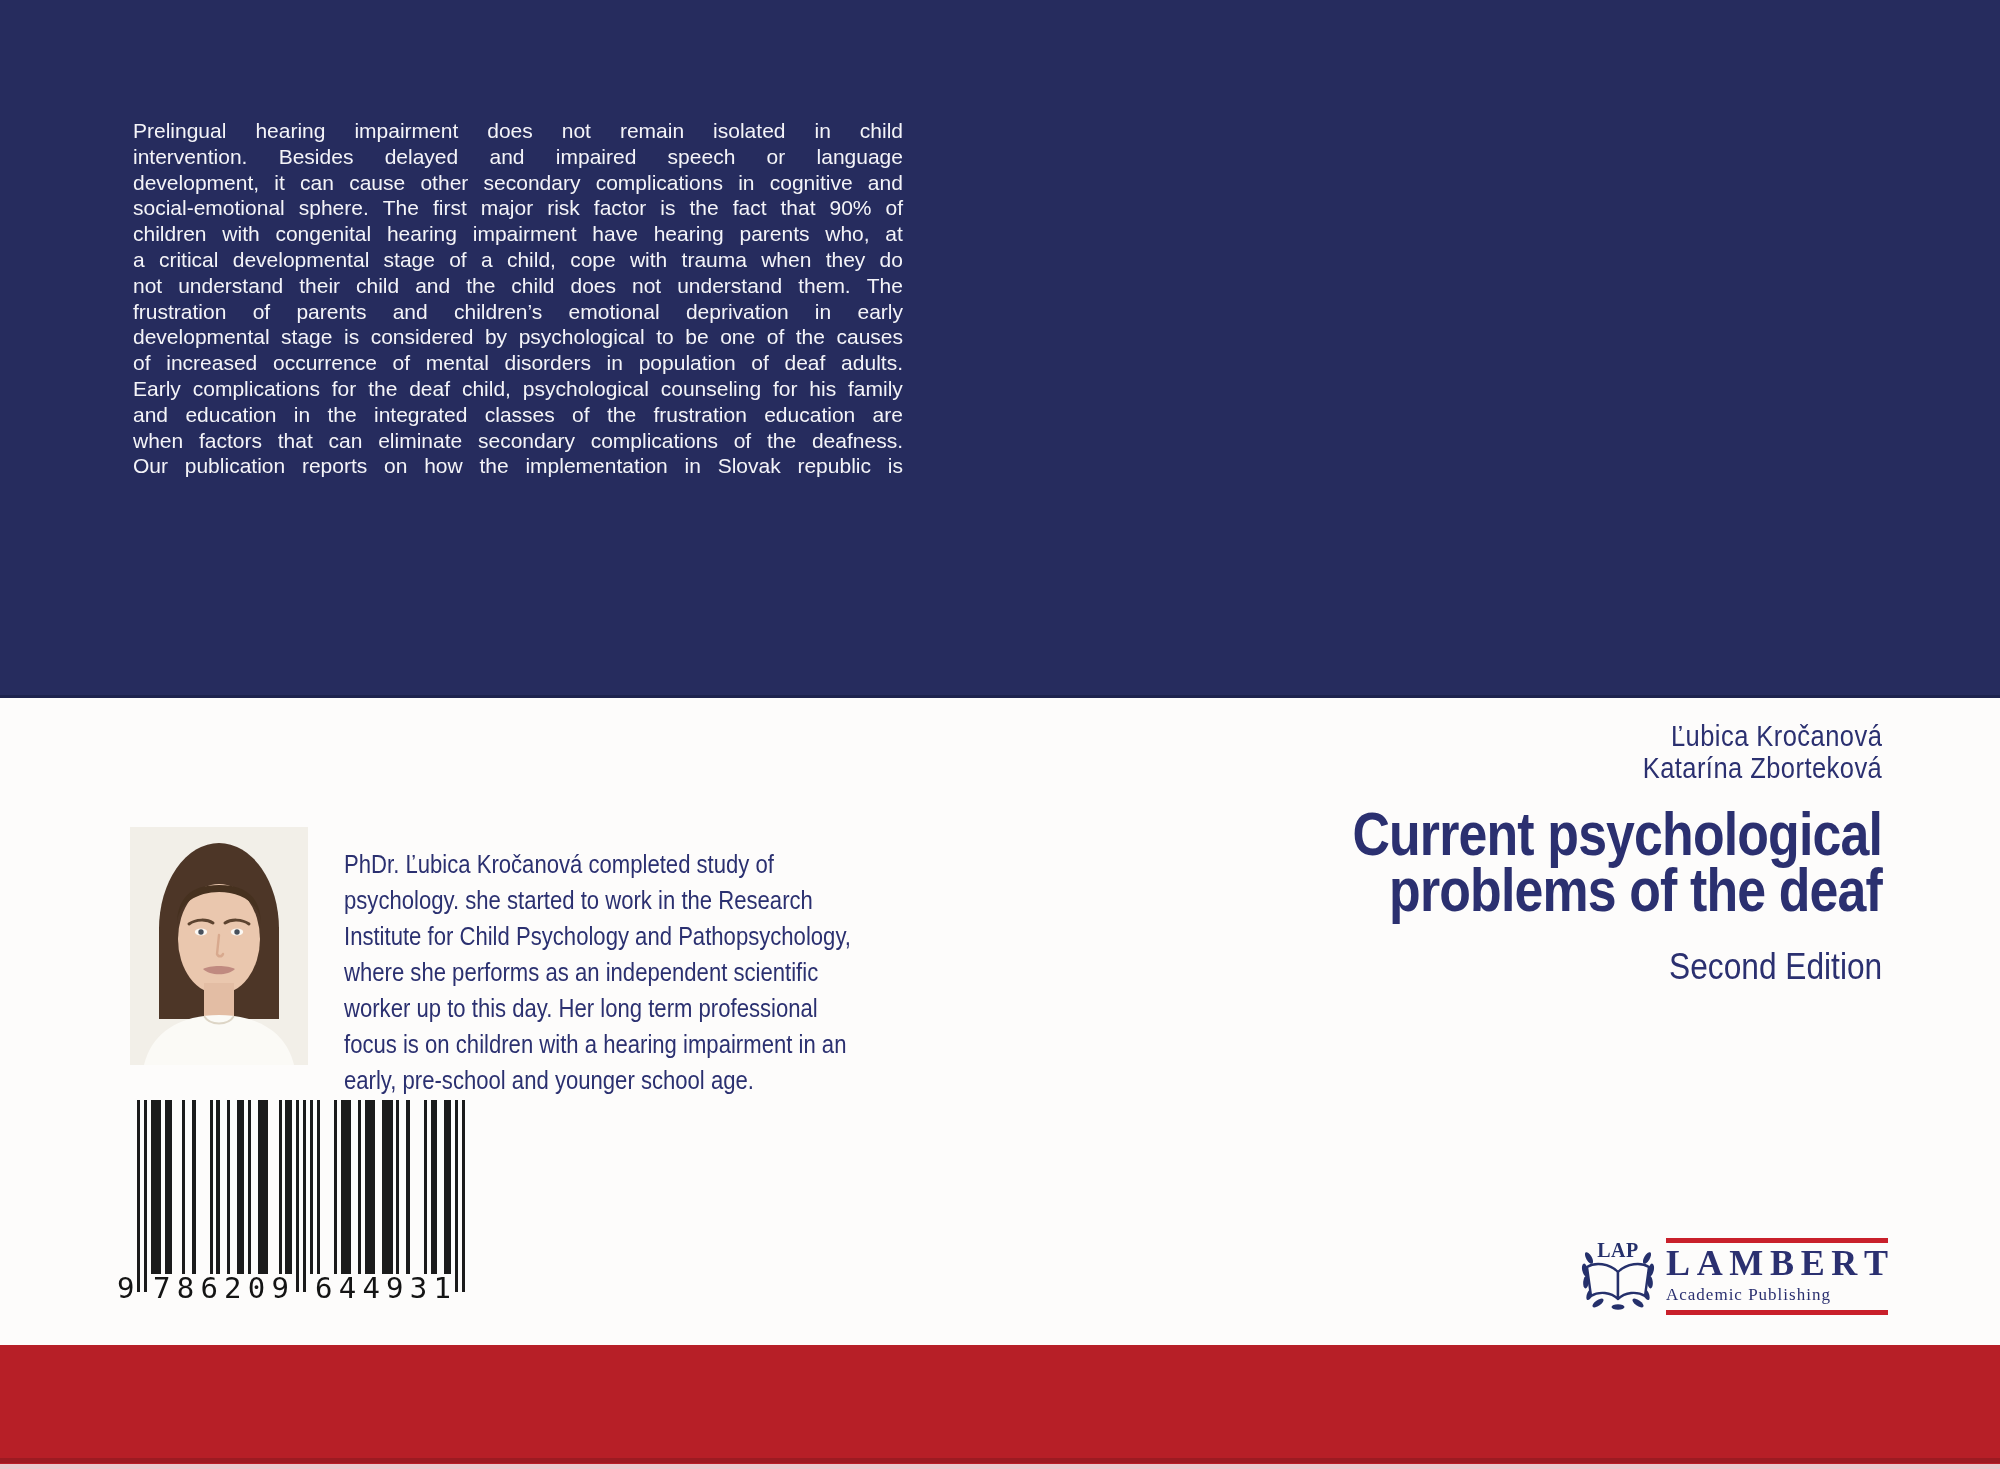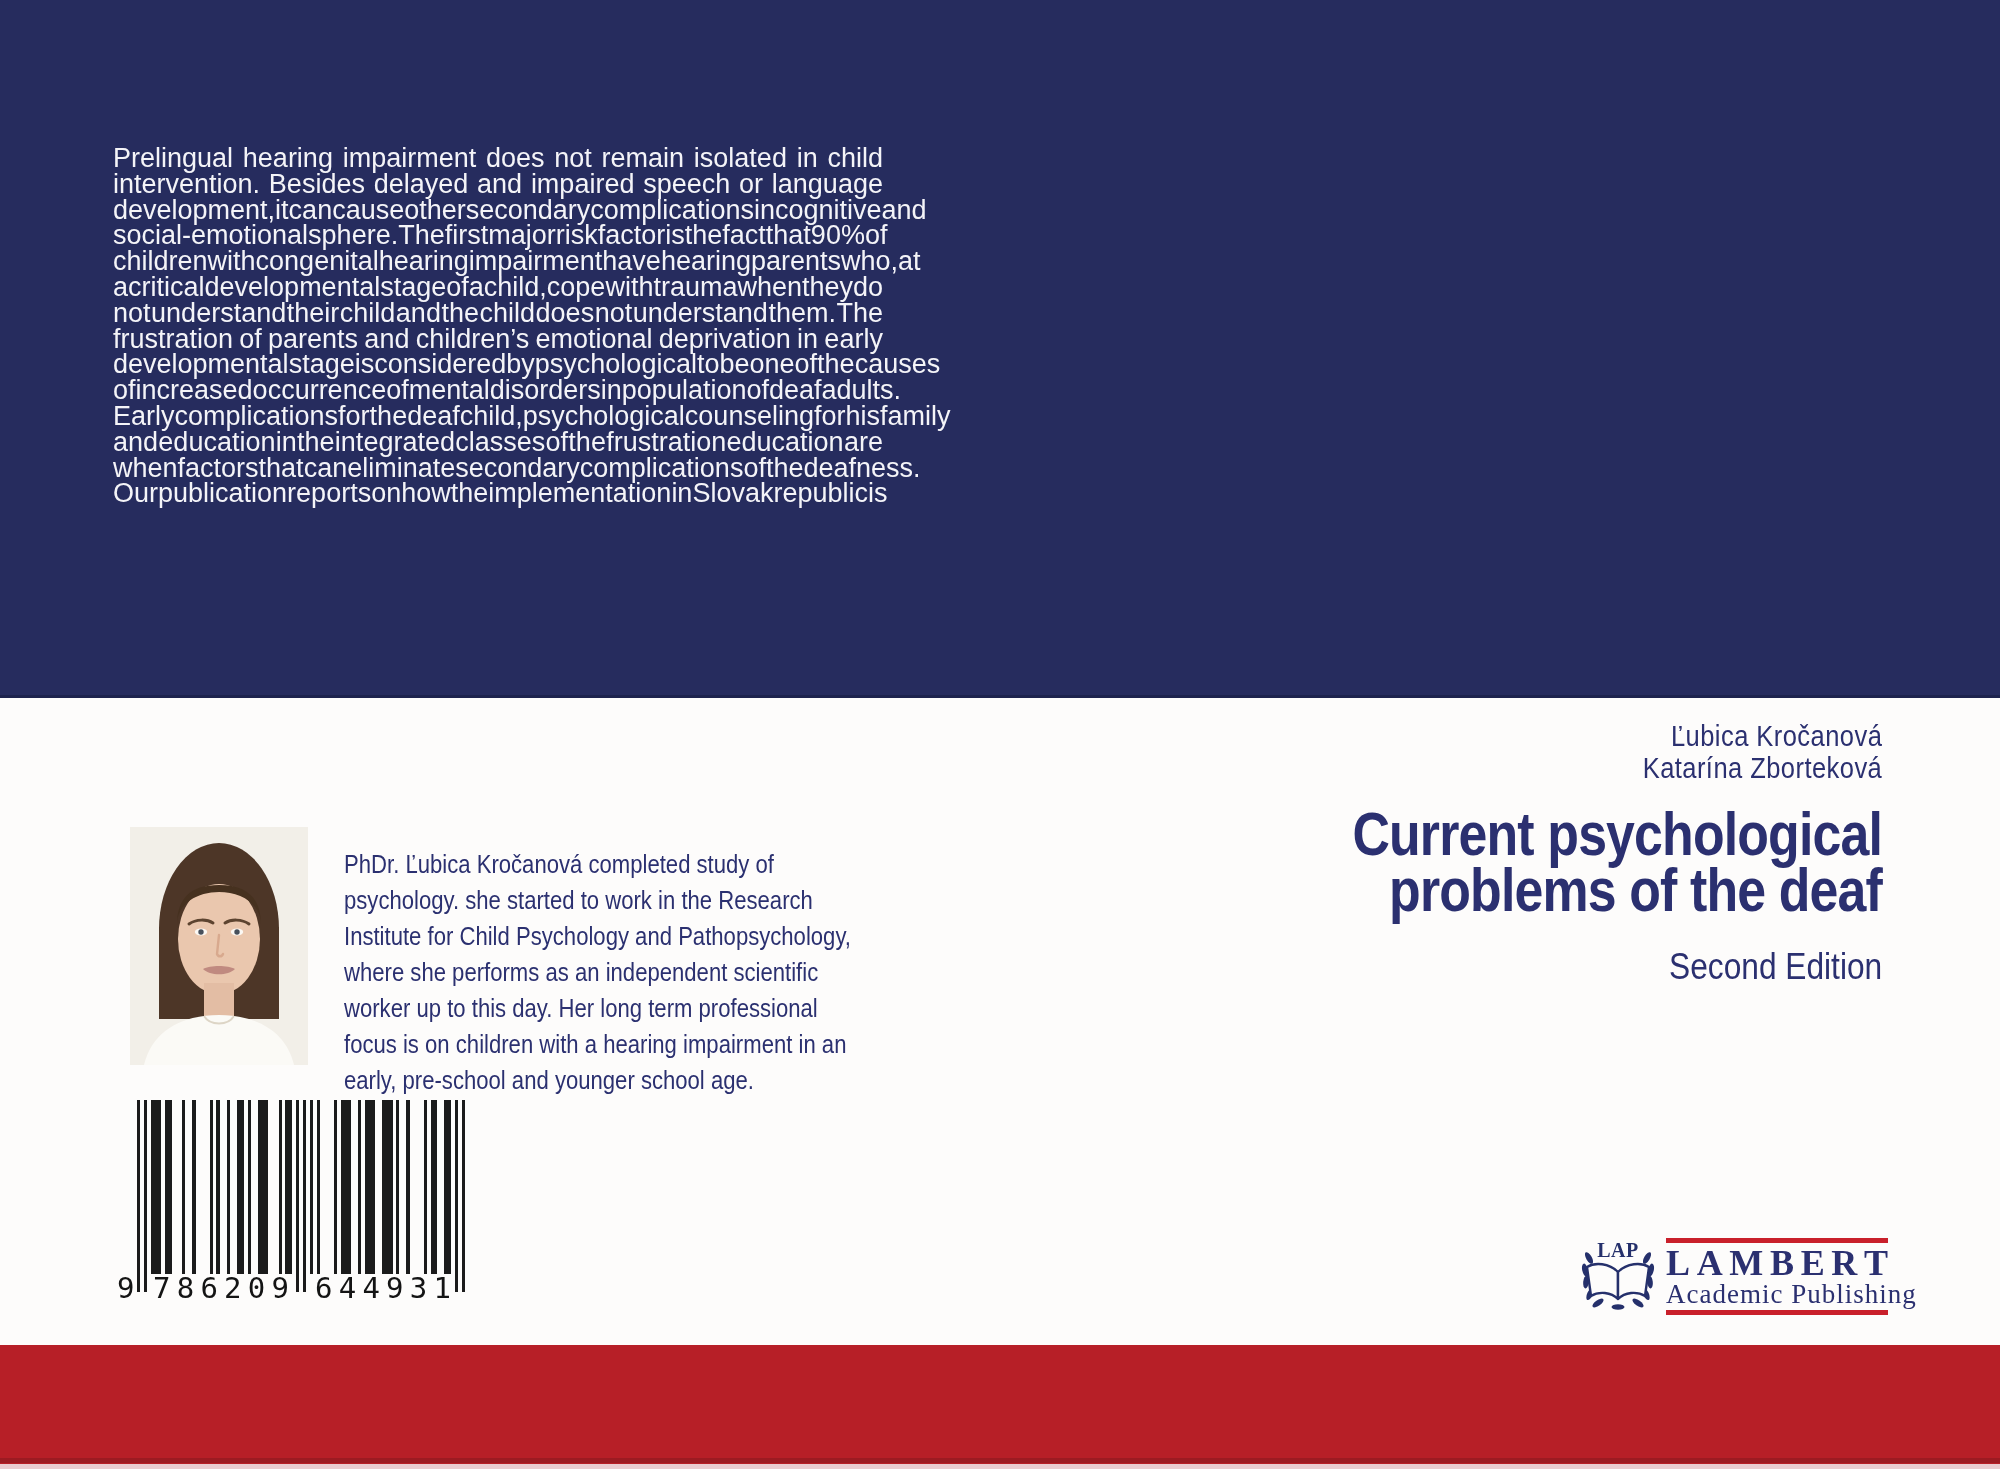--- a/index.html
+++ b/index.html
@@ -15,26 +15,25 @@
   
   .back-band {
     position: absolute;
     left: 0; top: 0;
     width: 2000px; height: 695px;
     background: var(--navy-bg, #262c5e);
     border-bottom: 3px solid #1d234d;
   }
   .synopsis {
     position: absolute;
-    left: 113px; top: 118px;
+    left: 133px; top: 118px;
     width: 770px;
     color: var(--synopsis-text, #f4f4f8);
-    font-size: 27px;
+    font-size: 21px;
     line-height: 25.8px;
-    margin-top: 28px;
   }
   .syn-line {
     display: flex;
     justify-content: space-between;
     white-space: nowrap;
     height: 25.8px;
   }
   .syn-line.last { display: block; }
 
   
@@ -137,21 +136,21 @@
     color: var(--text-navy, #25306b);
     font-size: 36px;
     line-height: 37px;
     margin-top: 2px;
     display: flex;
     justify-content: space-between;
   }
   .logo-tagline {
     font-family: "Liberation Serif", serif;
     color: var(--text-navy, #25306b);
-    font-size: 27px;
+    font-size: 17px;
     line-height: 25px;
     letter-spacing: 1px;
     margin-bottom: 3px;
     white-space: nowrap;
   }
 
   
   .red-band {
     position: absolute;
     left: 0; top: 1345px;

